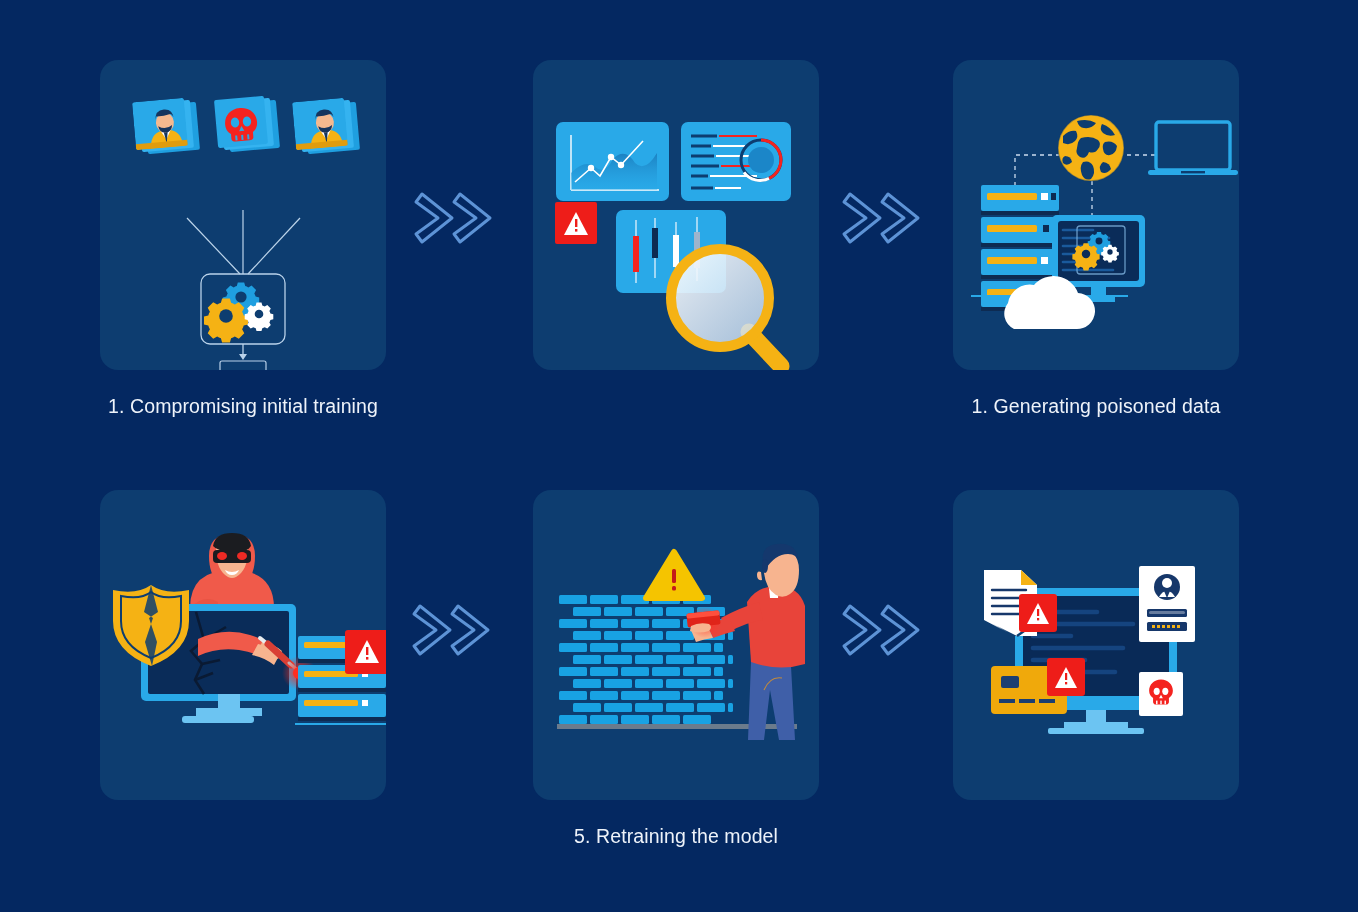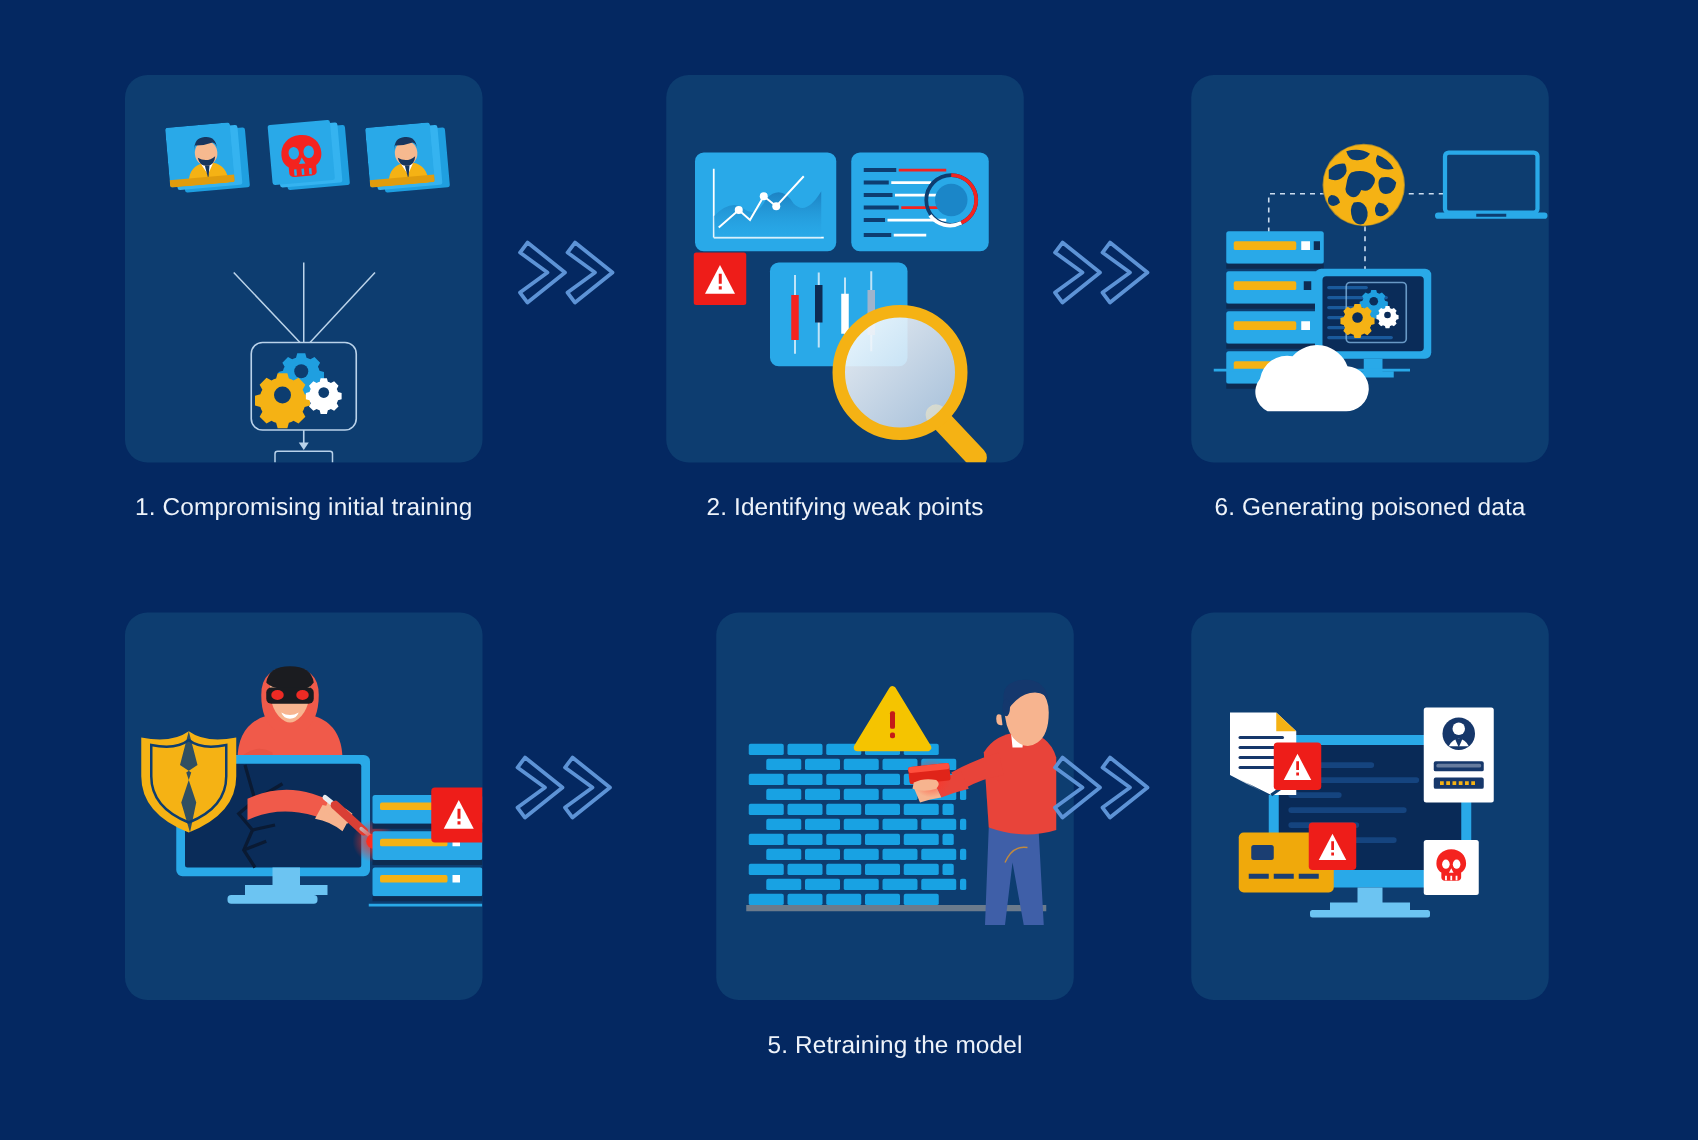--- a/index.html
+++ b/index.html
@@ -217,21 +217,20 @@
           </g>
         </g>
 
         <g>
           <path d="M216,272 L248,306" stroke="#f5b214" stroke-width="17" stroke-linecap="round"></path>
           <circle cx="187" cy="238" r="49" fill="url(#lensGrad)"></circle>
           <circle cx="187" cy="238" r="49" fill="none" stroke="#f5b214" stroke-width="10"></circle>
         </g>
       </svg>
     </div>
-    <div class="caption">2. Identifying weak points</div>
   </div>
 
   <div class="step" style="left:953px;top:60px;">
     <div class="card">
       <svg class="art" viewBox="0 0 286 310">
 
         <g stroke="#cbdcee" stroke-width="1.3" fill="none" stroke-dasharray="4 4">
           <path d="M62,126 L62,95 L110,95"></path>
           <path d="M166,95 L205,95"></path>
           <path d="M139,121 L139,160"></path>
@@ -314,21 +313,21 @@
           <path d="M138,227 l0,10 l-9,0 l0,5 l33,0 l0,-5 l-9,0 l0,-10 z" fill="#29a9e8"></path>
         </g>
 
         <path d="M18,236 L175,236" stroke="#29a9e8" stroke-width="2.2"></path>
 
         <g fill="#ffffff">
           <path d="M55,243 a22,22 0 0 1 26,-18 a26,26 0 0 1 44,8 a18,18 0 0 1 -2,36 l-62,0 a17,17 0 0 1 -6,-26 z"></path>
         </g>
       </svg>
     </div>
-    <div class="caption">6. Generating poisoned data</div>
+    <div class="caption">1. Generating poisoned data</div>
   </div>
 
   <div class="step" style="left:100px;top:490px;">
     <div class="card">
       <svg class="art" viewBox="0 0 286 310">
         <defs>
           <radialGradient id="glowRed" cx="50%" cy="50%" r="50%">
             <stop offset="0%" stop-color="#ff2d1f" stop-opacity="0.95"></stop>
             <stop offset="100%" stop-color="#ff2d1f" stop-opacity="0"></stop>
           </radialGradient>
@@ -406,21 +405,21 @@
         <g>
           <rect x="245" y="140" width="44" height="44" rx="3" fill="#ee1d19"></rect>
           <path d="M267,150 L279,173 L255,173 z" fill="#ffffff"></path>
           <rect x="266" y="157" width="2.4" height="8" fill="#ee1d19"></rect>
           <rect x="266" y="167" width="2.4" height="2.6" fill="#ee1d19"></rect>
         </g>
       </svg>
     </div>
   </div>
 
-  <div class="step" style="left:533px;top:490px;margin-left:40px;">
+  <div class="step" style="left:533px;top:490px;">
     <div class="card">
       <svg class="art" viewBox="0 0 286 310">
         <defs>
           <radialGradient id="glowRed5" cx="50%" cy="50%" r="50%">
             <stop offset="0%" stop-color="#ff3326" stop-opacity="0.9"></stop>
             <stop offset="100%" stop-color="#ff3326" stop-opacity="0"></stop>
           </radialGradient>
         </defs>
 
         <g fill="#18a2e3">

